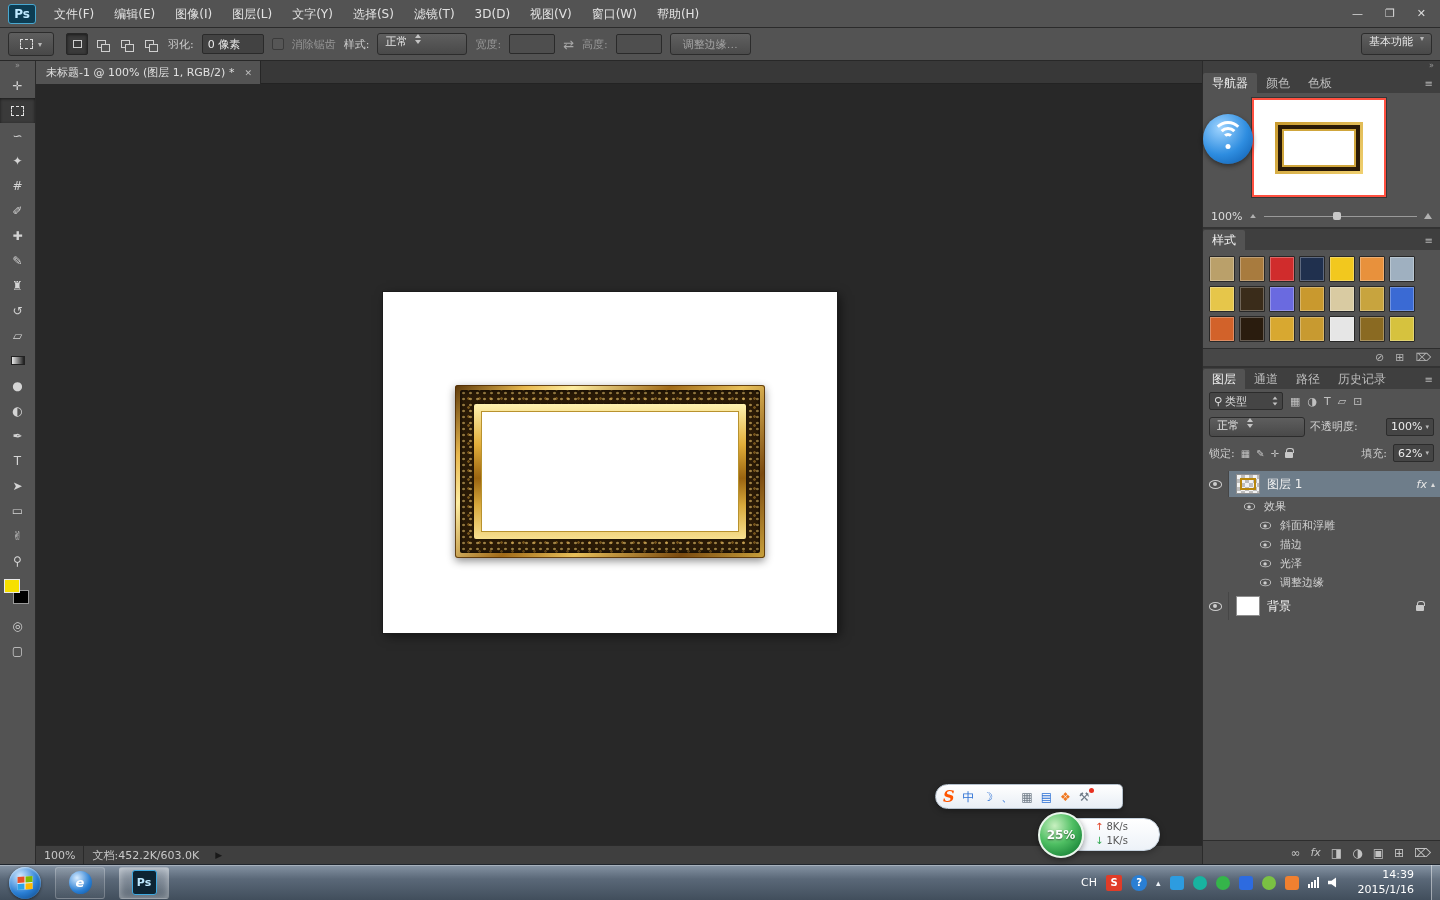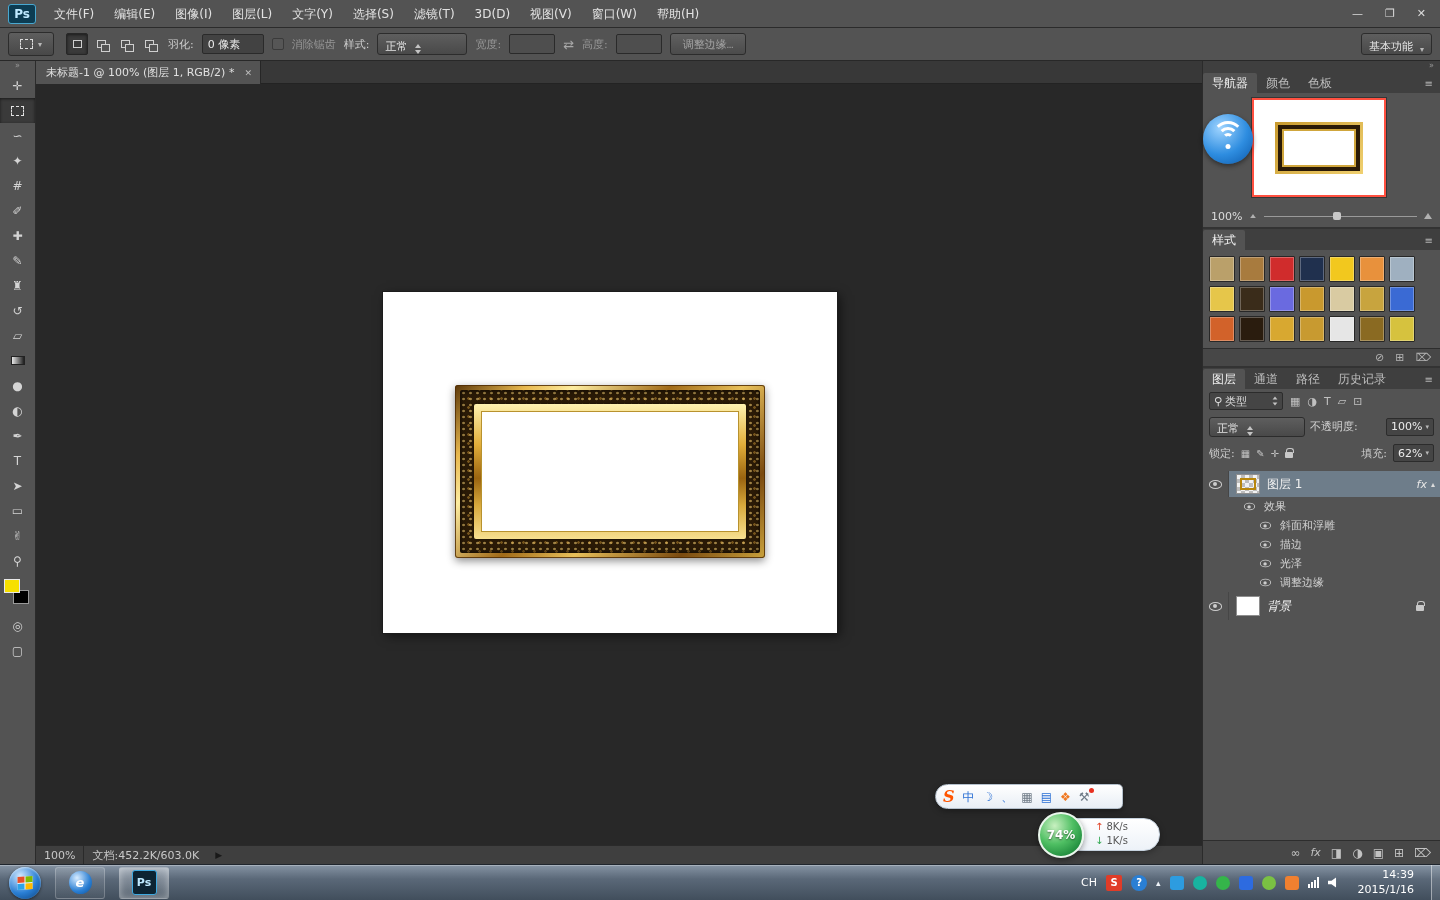--- a/index.html
+++ b/index.html
@@ -30,31 +30,31 @@
  display:flex;align-items:center;justify-content:center}
 .mode.pressed{background:#3a3a3a;border-color:#262626;box-shadow:inset 0 1px 3px rgba(0,0,0,.55)}
 .sq{width:9px;height:8px;border:1px solid #cfcfcf;display:block}
 .mode .s2{position:absolute;left:10px;top:10px;background:#535353}
 .lbl{font-size:11px;color:#cfcfcf;white-space:nowrap}
 .dim{color:#969696}
 .txt{height:20px;background:#424242;border:1px solid #2a2a2a;border-radius:2px;color:#ececec;
  font-size:11px;padding:0 5px;font-family:inherit;outline:none}
 .w54{width:62px}.w46{width:46px;background:#4e4e4e}
 .chk{width:12px;height:12px;background:#565656;border:1px solid #3a3a3a;border-radius:2px;display:inline-block}
-.dd{display:flex;align-items:flex-end;background:linear-gradient(#5e5e5e,#494949);border:1px solid #2c2c2c;
+.dd{display:flex;align-items:flex-start;background:linear-gradient(#5e5e5e,#494949);border:1px solid #2c2c2c;
  border-radius:3px;height:22px;padding:0 7px;color:#e4e4e4;font-size:11px;white-space:nowrap}
 .dd .car{margin-left:7px}
 .updown{display:flex;flex-direction:column;gap:2px;margin-left:8px}
 .updown i{width:0;height:0;border-left:3px solid transparent;border-right:3px solid transparent;display:block}
 .updown .u{border-bottom:4px solid #c4c4c4}
 .updown .d{border-top:4px solid #c4c4c4}
 .w90{width:90px}
 .swap{color:#a8a8a8;font-size:13px}
 .btn{height:22px;padding:0 12px;background:linear-gradient(#606060,#4b4b4b);border:1px solid #2c2c2c;
- border-radius:3px;color:#a4a4a4;font-size:11px;font-family:Liberation Mono, monospace}
+ border-radius:3px;color:#a4a4a4;font-size:11px;font-family:Liberation Serif, serif}
 .spacer{flex:1}
 
 
 #toolbox{position:absolute;left:0;top:61px;width:36px;height:803px;background:#535353;
  border-right:1px solid #2b2b2b}
 .tb-head{height:12px;text-align:center;color:#9a9a9a;font-size:8px;line-height:10px}
 .tool{height:25px;display:flex;align-items:center;justify-content:center;color:#d4d4d4;
  font-size:12px;cursor:default}
 .tool.sel{background:#3a3a3a;box-shadow:inset 0 1px 3px rgba(0,0,0,.55)}
 .marquee-ico{width:13px;height:10px;border:1px dashed #e4e4e4;display:block}
@@ -145,21 +145,21 @@
 .eye{display:inline-block;width:13px;height:9px;border:1px solid #cdcdcd;border-radius:60%/55%;position:relative}
 .eye::after{content:"";position:absolute;left:3px;top:1.5px;width:4px;height:4px;border-radius:50%;background:#cdcdcd}
 .thumb{width:24px;height:20px;margin:0 7px;border:1px solid #8e8e8e;position:relative;
  background:linear-gradient(45deg,#bdbdbd 25%,transparent 25%,transparent 75%,#bdbdbd 75%),
             linear-gradient(45deg,#bdbdbd 25%,#f2f2f2 25%,#f2f2f2 75%,#bdbdbd 75%);
  background-size:8px 8px;background-position:0 0,4px 4px}
 .thumb::after{content:"";position:absolute;inset:3px;border:2px solid #b8860b}
 .thumb.white{background:#fff}
 .thumb.white::after{display:none}
 .lname{font-size:12px;color:#f0f0f0}
-.lname.it{font-style:italic}
+.lname.it{}
 .fxb{margin-left:auto;margin-right:4px;font-style:italic;font-size:11px;color:#e6e6e6}
 .coll{margin-right:5px;font-size:8px;color:#dcdcdc}
 .fx-row{height:19px;display:flex;align-items:center;gap:8px;font-size:11px;color:#d2d2d2}
 .fx-row .eye{transform:scale(.85)}
 .ind1{padding-left:40px}
 .ind2{padding-left:56px}
 .bg-row{height:28px;display:flex;align-items:center}
 .bg-row .lock{margin-left:auto;margin-right:16px}
 .dock-bottom{height:24px;background:#474747;border-top:1px solid #2d2d2d;display:flex;
  align-items:center;justify-content:flex-end;gap:10px;padding:0 9px;font-size:12px;color:#c2c2c2}
@@ -586,21 +586,21 @@
       <span class="r1">
         <span class="up-a">↑</span>
         <span>8K/s</span>
       </span>
       <span class="r2">
         <span class="dn-a">↓</span>
         <span>1K/s</span>
       </span>
     </div>
     <div class="ball">
-      <span>74%</span>
+      <span>25%</span>
     </div>
   </div>
 
   <div id="taskbar">
     <div class="orb">
       <div class="flag">
         <i style="background: rgb(232, 80, 42);"></i>
           <i style="background: rgb(127, 186, 0);"></i>
         <i style="background: rgb(46, 163, 232);"></i>
           <i style="background: rgb(255, 185, 0);"></i>

